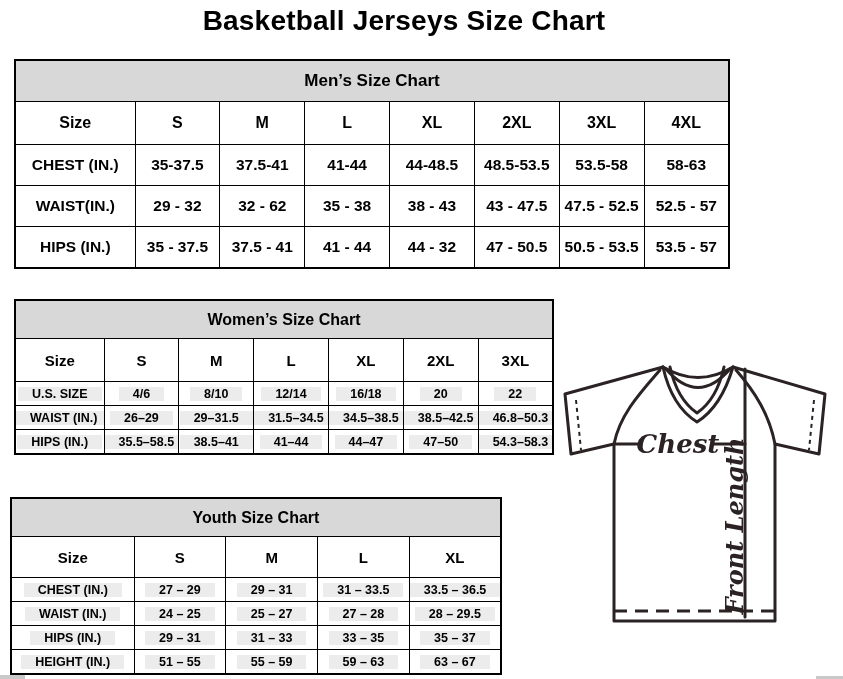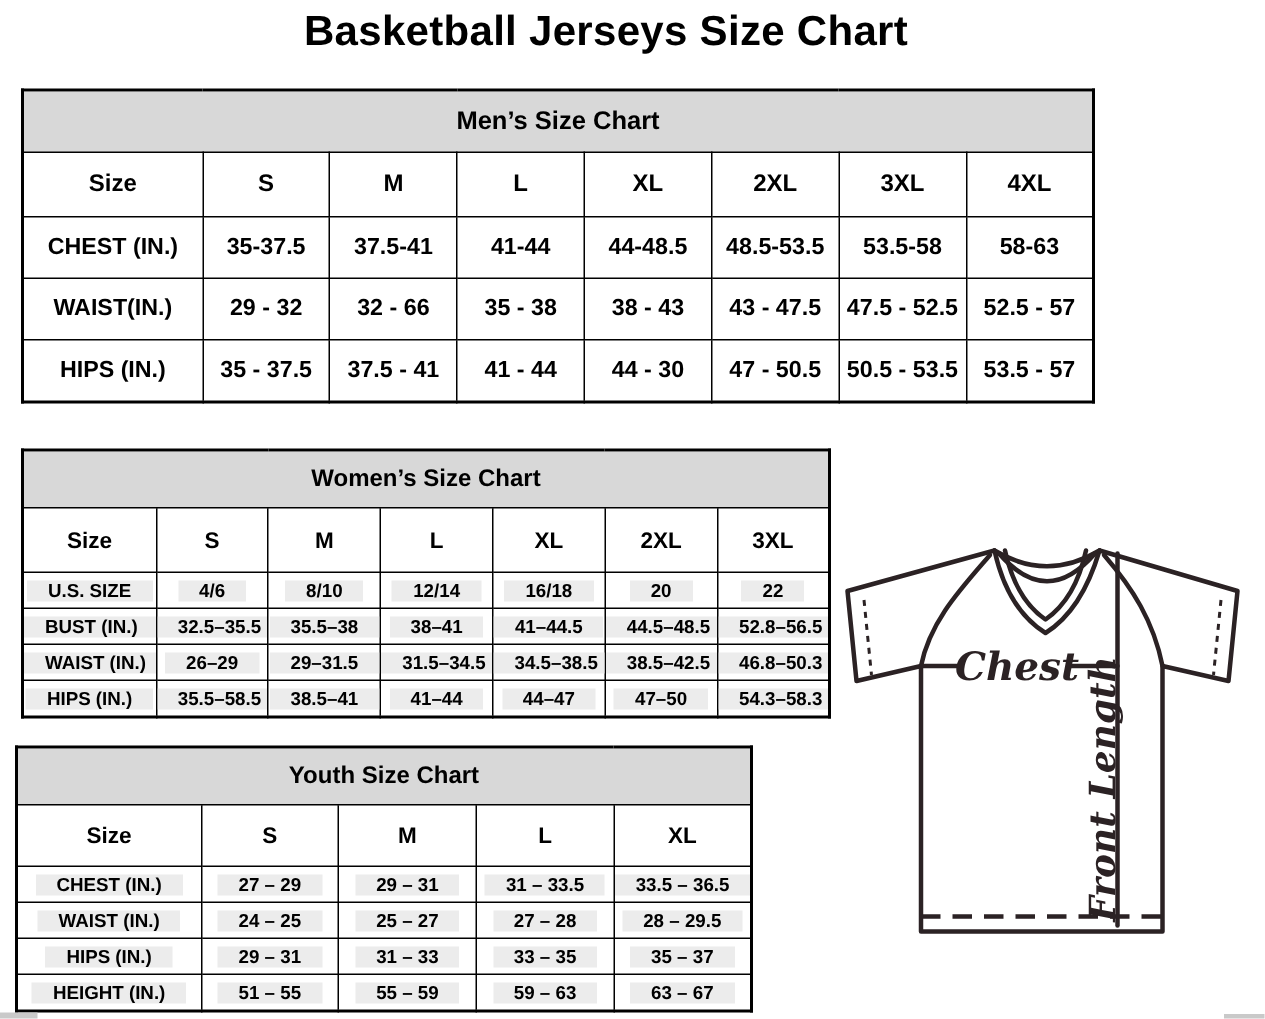--- a/index.html
+++ b/index.html
@@ -117,33 +117,33 @@
           <td><span class="hl">37.5-41</span></td>
           <td><span class="hl">41-44</span></td>
           <td><span class="hl">44-48.5</span></td>
           <td><span class="hl">48.5-53.5</span></td>
           <td><span class="hl">53.5-58</span></td>
           <td><span class="hl">58-63</span></td>
         </tr>
         <tr class="data">
           <td><span class="hl">WAIST(IN.)</span></td>
           <td><span class="hl">29 - 32</span></td>
-          <td><span class="hl">32 - 66</span></td>
+          <td><span class="hl">32 - 62</span></td>
           <td><span class="hl">35 - 38</span></td>
           <td><span class="hl">38 - 43</span></td>
           <td><span class="hl">43 - 47.5</span></td>
           <td><span class="hl">47.5 - 52.5</span></td>
           <td><span class="hl">52.5 - 57</span></td>
         </tr>
         <tr class="data">
           <td><span class="hl">HIPS (IN.)</span></td>
           <td><span class="hl">35 - 37.5</span></td>
           <td><span class="hl">37.5 - 41</span></td>
           <td><span class="hl">41 - 44</span></td>
-          <td><span class="hl">44 - 30</span></td>
+          <td><span class="hl">44 - 32</span></td>
           <td><span class="hl">47 - 50.5</span></td>
           <td><span class="hl">50.5 - 53.5</span></td>
           <td><span class="hl">53.5 - 57</span></td>
         </tr>
       </tbody>
     </table>
   </div>
 <div class="section women-section">
     <table class="sizes">
       <colgroup>
@@ -171,29 +171,20 @@
         <tr class="data">
           <td><span class="hl">U.S. SIZE</span></td>
           <td><span class="hl">4/6</span></td>
           <td><span class="hl">8/10</span></td>
           <td><span class="hl">12/14</span></td>
           <td><span class="hl">16/18</span></td>
           <td><span class="hl">20</span></td>
           <td><span class="hl">22</span></td>
         </tr>
         <tr class="data">
-          <td><span class="hl">BUST (IN.)</span></td>
-          <td><span class="hl">32.5–35.5</span></td>
-          <td><span class="hl">35.5–38</span></td>
-          <td><span class="hl">38–41</span></td>
-          <td><span class="hl">41–44.5</span></td>
-          <td><span class="hl">44.5–48.5</span></td>
-          <td><span class="hl">52.8–56.5</span></td>
-        </tr>
-        <tr class="data">
           <td><span class="hl">WAIST (IN.)</span></td>
           <td><span class="hl">26–29</span></td>
           <td><span class="hl">29–31.5</span></td>
           <td><span class="hl">31.5–34.5</span></td>
           <td><span class="hl">34.5–38.5</span></td>
           <td><span class="hl">38.5–42.5</span></td>
           <td><span class="hl">46.8–50.3</span></td>
         </tr>
         <tr class="data">
           <td><span class="hl">HIPS (IN.)</span></td>

